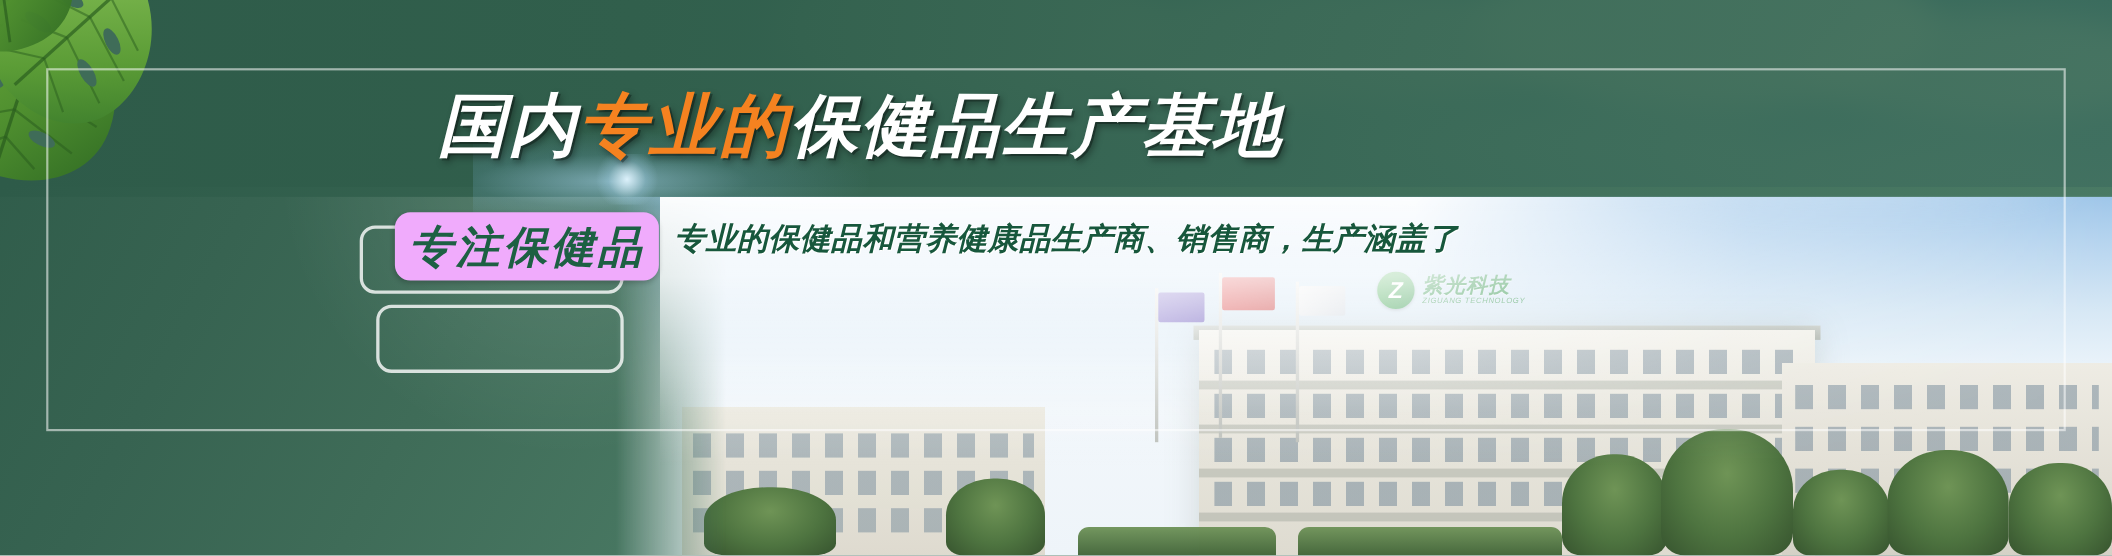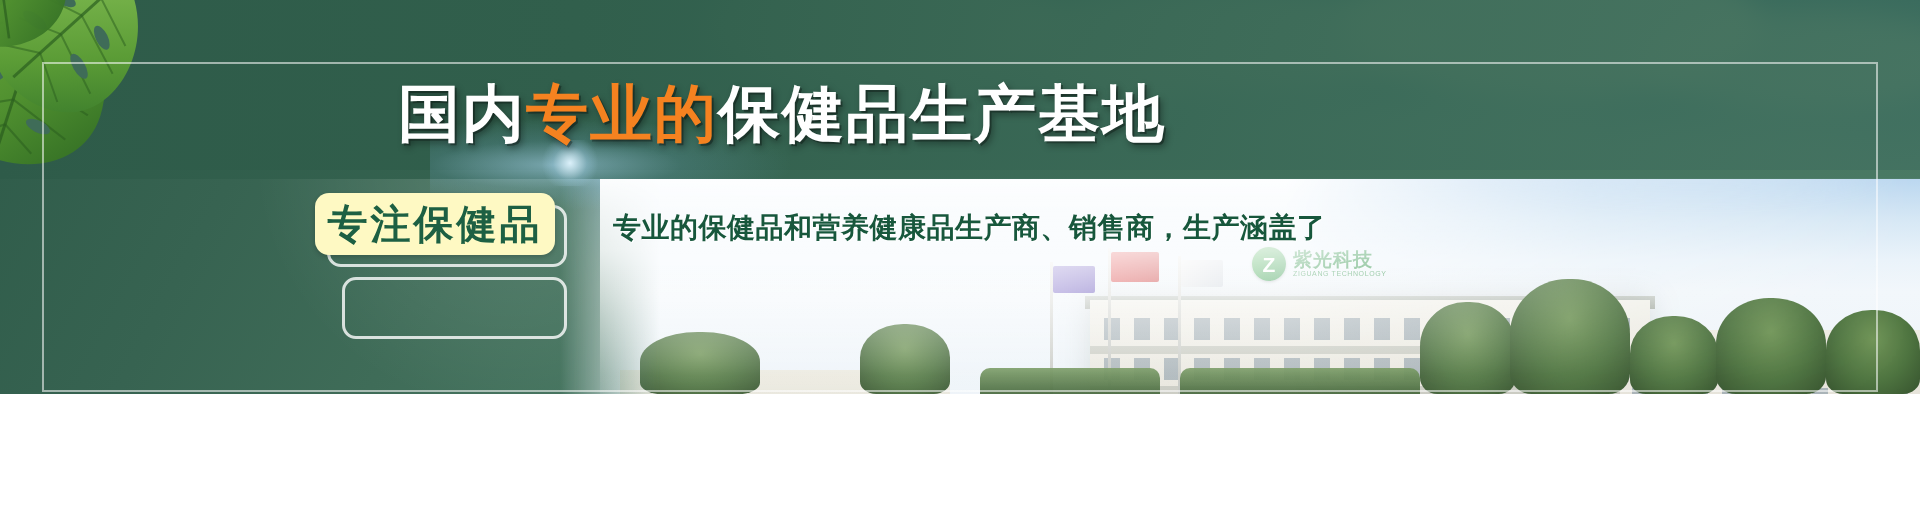--- a/index.html
+++ b/index.html
@@ -2,23 +2,24 @@
 <html><head>
 <meta charset="utf-8">
 <style>
   * { margin:0; padding:0; box-sizing:border-box; }
   html,body { background:#ffffff; }
   body { font-family:"Liberation Sans","DejaVu Sans",sans-serif; }
 
   .banner {
     position:relative;
     width:1920px;
-    height:394px;
+    height:505px;
     overflow:hidden;
     background:#2f5b4a;
+    font-style:italic;
   }
 
   
   .photo-layer {
     position:absolute; inset:0;
     background:
       linear-gradient(to bottom,
         #3f7fc4 0%, #5a97d2 10%, #84b6e2 26%, #b2d2ee 42%,
         #d7e8f5 56%, #eaf3fa 66%, #f2f7fb 74%, #eef4f9 100%);
   }
@@ -194,33 +195,34 @@
   .body-copy {
     position:absolute; left:613px; top:197px;
     width:700px;
     font-family:"DejaVu Sans","Liberation Sans",sans-serif;
     font-size:28px; font-weight:bold;
     color:#17573c;
     line-height:40px;
     letter-spacing:.5px;
     text-shadow:1px 1px 0 rgba(255,255,255,.95), 0 0 2px rgba(255,255,255,.9);
   }
-  .body-copy p { white-space:nowrap;margin-top:11px; }
+  .body-copy p { white-space:nowrap; }
 
   
   .badge {
     position:absolute;
     display:flex; align-items:center; justify-content:center;
-    background:#fef9c3;
+    background:#f0abfc;
     border-radius:14px;
     color:#1d6043;
     font-family:"DejaVu Sans","Liberation Sans",sans-serif;
     font-size:40px; font-weight:bold;
     letter-spacing:3px;
     box-shadow:0 2px 5px rgba(0,0,0,.20);
+    margin-left:44px;
   }
   .badge-shadow {
     position:absolute;
     border:3px solid rgba(255,255,255,.80);
     border-radius:14px;
     pointer-events:none;
   }
   .badge-1 { left:315px; top:193px; width:240px; height:62px; }
   .badge-1-sh { left:327px; top:205px; width:240px; height:62px; }
   .badge-2 { left:330px; top:265px; width:225px; height:62px; }

